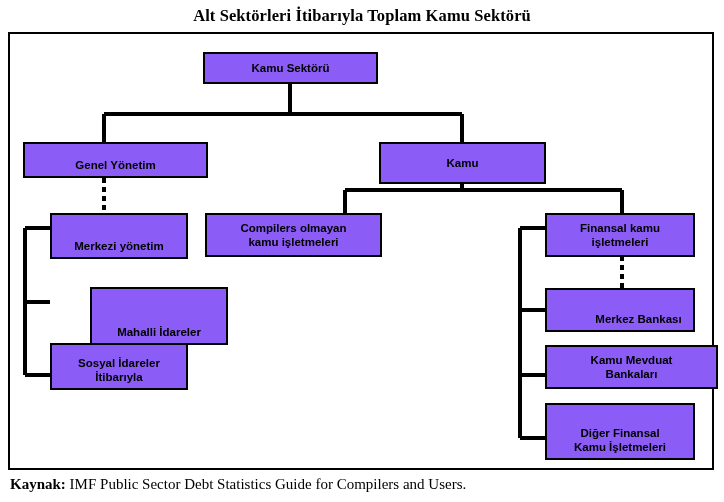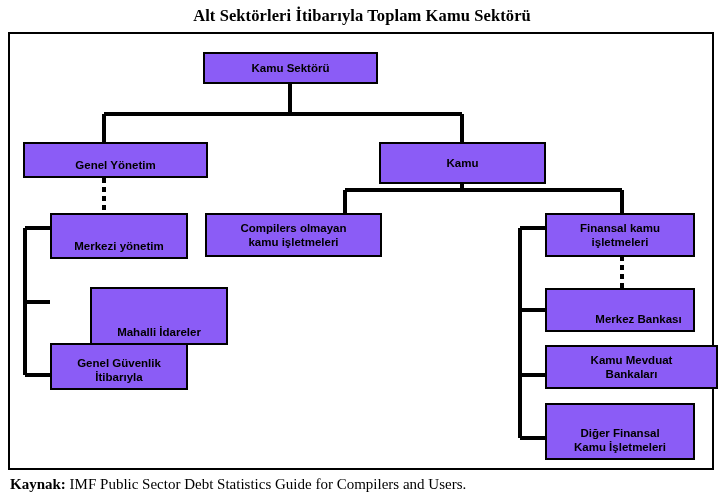--- a/index.html
+++ b/index.html
@@ -93,21 +93,21 @@
 <div class="node lowtext" style="left:50px;top:213px;width:138px;height:46px;">
   <span>Merkezi yönetim</span>
 </div>
 
 <div class="node lowtext" style="left:50px;top:287px;width:138px;height:58px;margin-left:40px;">
   <span>Mahalli İdareler</span>
 </div>
 
 <div class="node lowtext" style="left:50px;top:343px;width:138px;height:47px;">
   <div style="width:100%;">
-    <span>Genel Güvenlik</span>
+    <span>Sosyal İdareler</span>
     <span>İtibarıyla</span>
   </div>
 </div>
 
 <div class="node" style="left:205px;top:213px;width:177px;height:44px;">
   <div style="width:100%;">
     <span>Compilers olmayan</span>
     <span>kamu işletmeleri</span>
   </div>
 </div>

